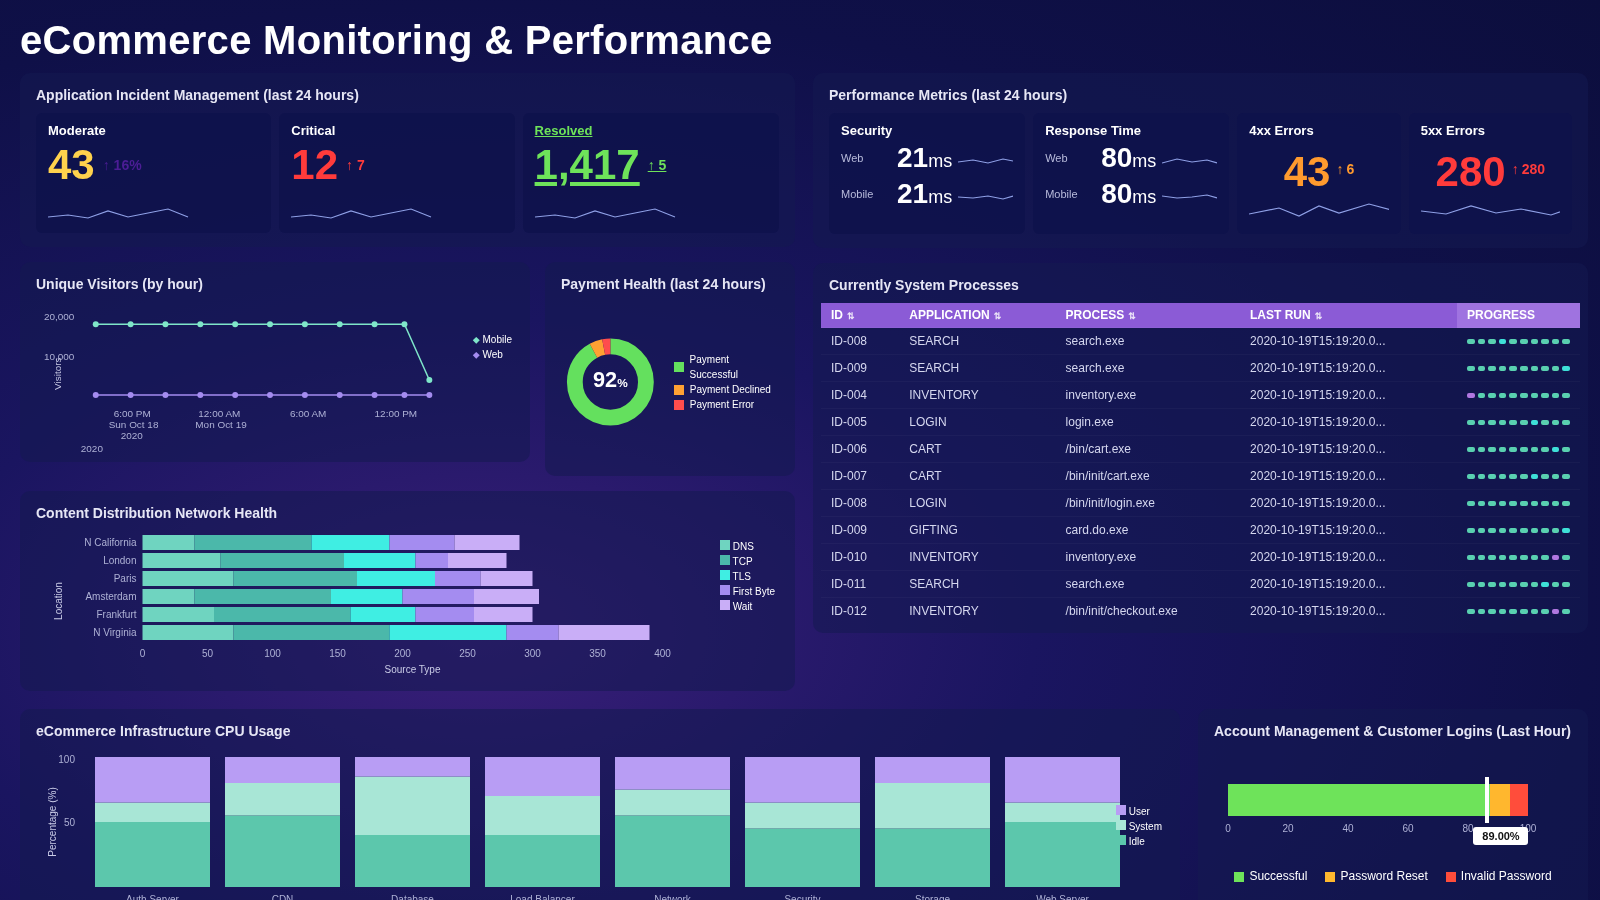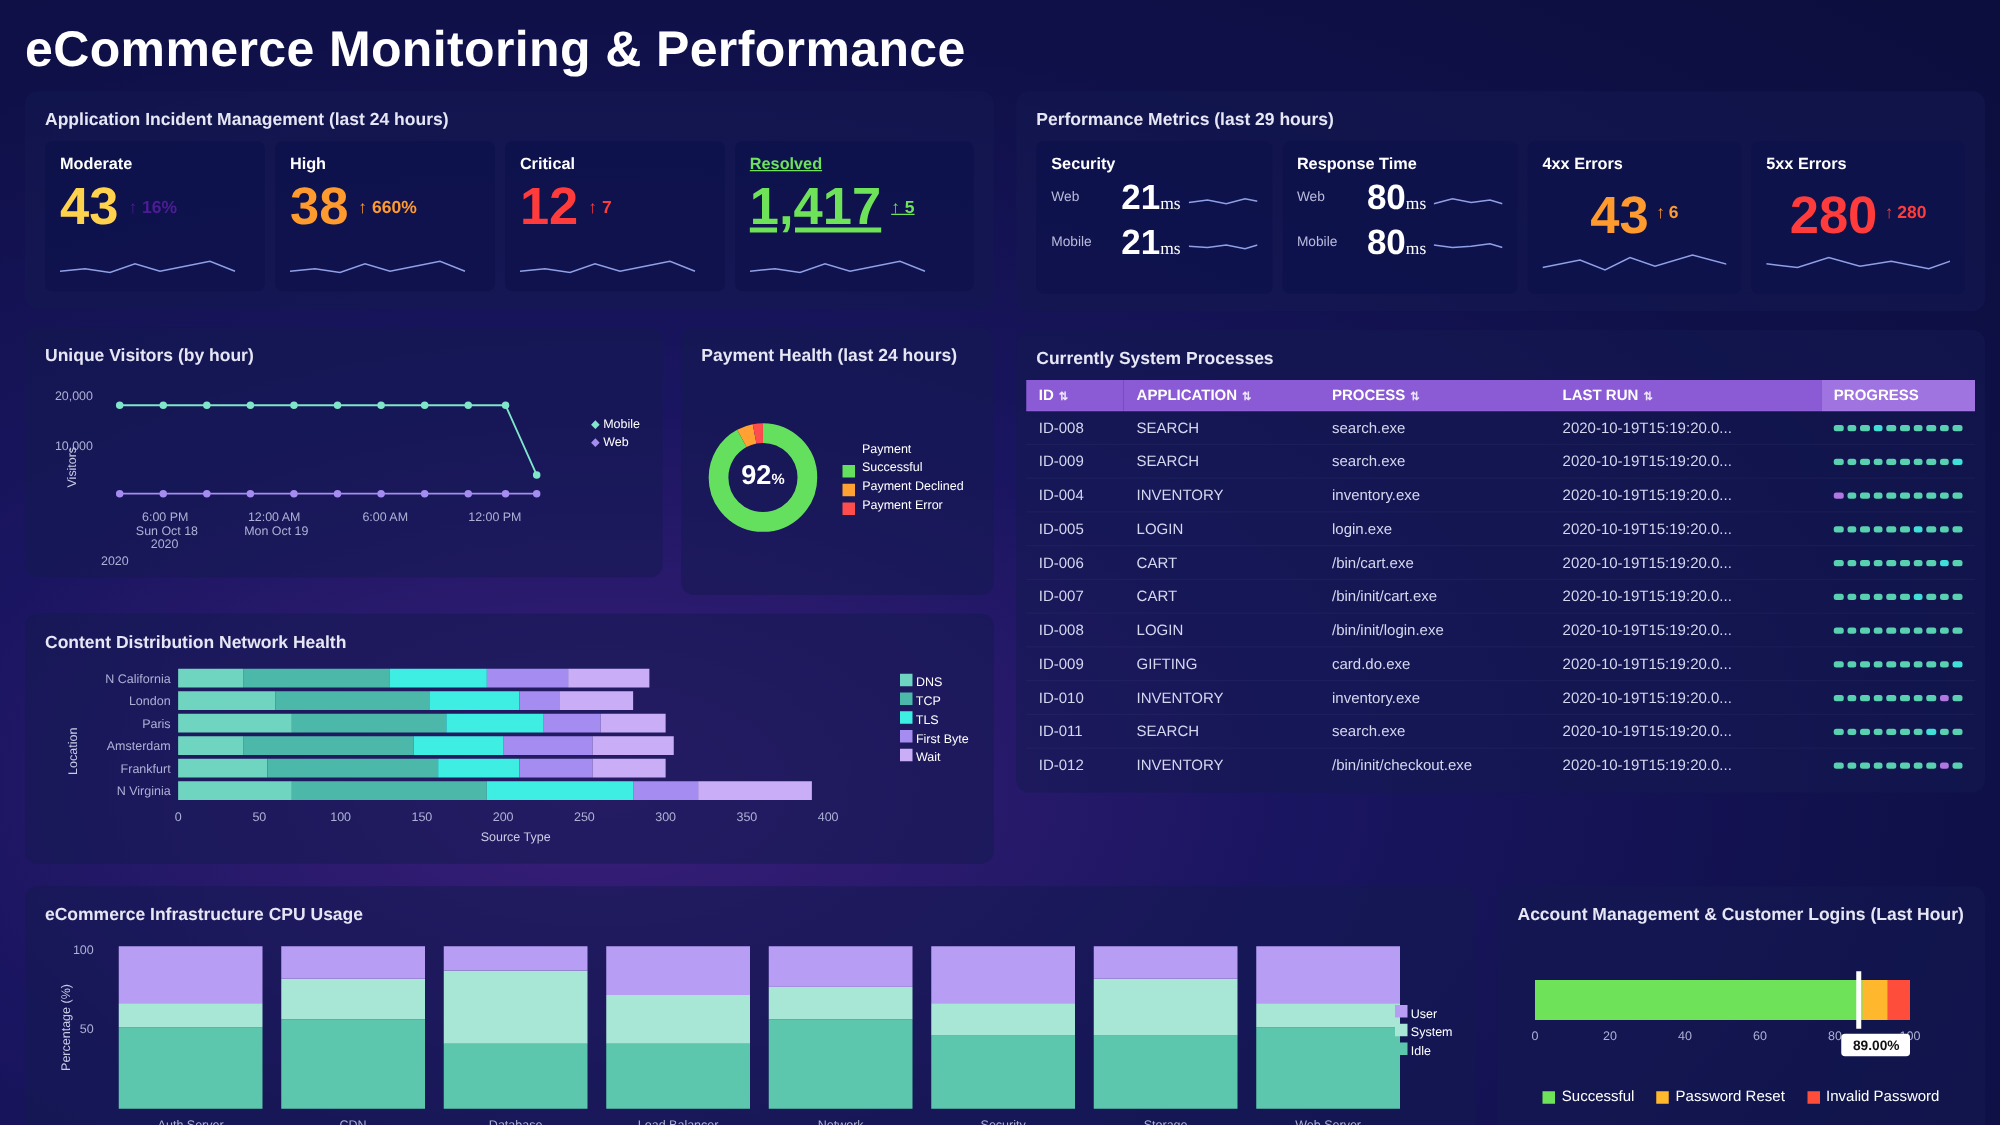--- a/index.html
+++ b/index.html
@@ -20,28 +20,28 @@
   .critical { color:#ff3b3b; }
   .resolved { color:#6ee35a; }
   .delta { font-size:14px; font-weight:700; display:flex; align-items:center; gap:3px; }
   .spark { margin-top:auto; height:24px; }
   
   .perf-row { display:flex; gap:8px; }
   .perf-tile { flex:1; background: rgba(14,18,75,0.75); border-radius:6px; padding:10px 12px; min-height:120px; }
   .lat-row { display:grid; grid-template-columns:50px auto 55px; align-items:center; gap:6px; margin-top:4px; }
   .lat-sub { font-size:11px; color:#b8bbdb; }
   .lat-val { font-size:28px; font-weight:700; }
-  .lat-unit { font-size:14px; font-weight:400;font-family:Liberation Serif, serif; }
+  .lat-unit { font-size:18px; font-weight:400; }
   .simple-val { font-size:42px; font-weight:700; text-align:center; margin-top:6px; }
   
   .row2 { display:grid; grid-template-columns: 510px 250px; gap:15px; }
   .visitors { height:200px; }
   .donut-wrap { display:flex; align-items:center; gap:14px; justify-content:center; height:160px; }
   .legend-list { font-size:10px; line-height:1.5; }
-  .legend-item { display:flex; align-items:flex-end; gap:6px; }
+  .legend-item { display:flex; align-items:center; gap:6px; }
   .swatch { width:10px; height:10px; display:inline-block; }
   
   .cdn { height:200px; margin-top:15px; }
   
   .proc-panel { height:370px; }
   table { width:100%; border-collapse:collapse; font-size:12px; }
   th { background:#8b5bd6; color:#fff; text-align:left; padding:5px 10px; font-weight:700; font-size:12px; }
   th.prog { background:#9f73e0; }
   td { padding:6px 10px; color:#d5d7ef; border-top:1px solid rgba(255,255,255,0.03); }
   .sort-icon { font-size:9px; opacity:0.85; margin-left:4px; }
@@ -66,30 +66,20 @@
   <div>
 
     <div class="panel">
       <div class="panel-title">Application Incident Management (last 24 hours)</div>
       <div class="incident-row" id="incident-row">
           <div class="incident-tile">
             <div class="tile-label">Moderate</div>
     <div class="tile-body">
               <span class="tile-value moderate">43</span>
     <span class="delta" style="color:#4c1d95">↑ 16%</span>
-            </div>
-    <svg class="spark" width="100%" height="24">
-              <polyline points="0,18 20,16 40,19 60,12 80,18 100,14 120,10 140,18" fill="none" stroke="#8fa0e6" stroke-width="1.2"></polyline>
-            </svg>
-          </div>
-          <div class="incident-tile">
-            <div class="tile-label">High</div>
-    <div class="tile-body">
-              <span class="tile-value high">38</span>
-    <span class="delta" style="color:#ff9a2e">↑ 660%</span>
             </div>
     <svg class="spark" width="100%" height="24">
               <polyline points="0,18 20,16 40,19 60,12 80,18 100,14 120,10 140,18" fill="none" stroke="#8fa0e6" stroke-width="1.2"></polyline>
             </svg>
           </div>
           <div class="incident-tile">
             <div class="tile-label">Critical</div>
     <div class="tile-body">
               <span class="tile-value critical">12</span>
     <span class="delta" style="color:#ff3b3b">↑ 7</span>
@@ -244,21 +234,21 @@
         <div><span class="swatch" style="background:#3feee3"></span> <span>TLS</span></div>
         <div><span class="swatch" style="background:#a48cf0"></span> <span>First Byte</span></div>
         <div><span class="swatch" style="background:#c9aef7"></span> <span>Wait</span></div>
       </div>
     </div>
   </div>
 
   <div>
 
     <div class="panel">
-      <div class="panel-title">Performance Metrics (last 29 hours)</div>
+      <div class="panel-title">Performance Metrics (last 24 hours)</div>
       <div class="perf-row">
         <div class="perf-tile">
           <div class="tile-label">Security</div>
           <div class="lat-row">
               <span class="lat-sub">Web</span>
               <span class="lat-val"><span>21</span><span class="lat-unit">ms</span></span>
               <svg class="spark" width="55" height="20">
                 <polyline points="0,12 15,10 30,13 45,9 55,11" fill="none" stroke="#8fa0e6" stroke-width="1.2"></polyline>
               </svg>
             </div>

